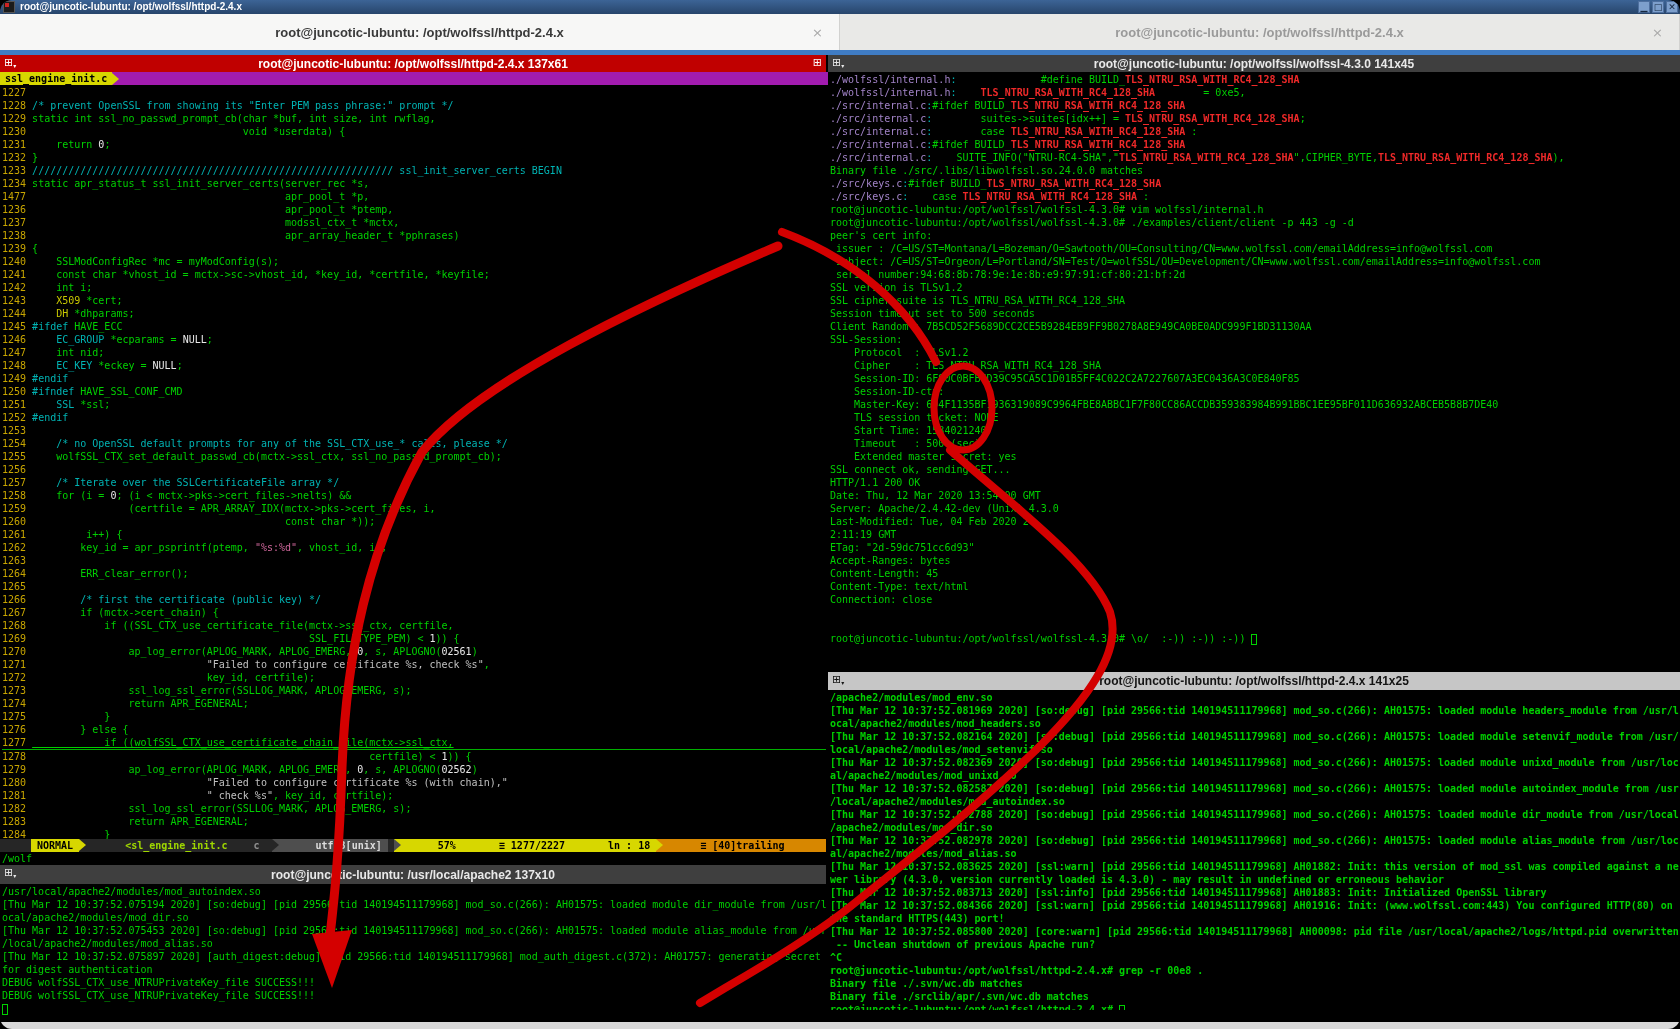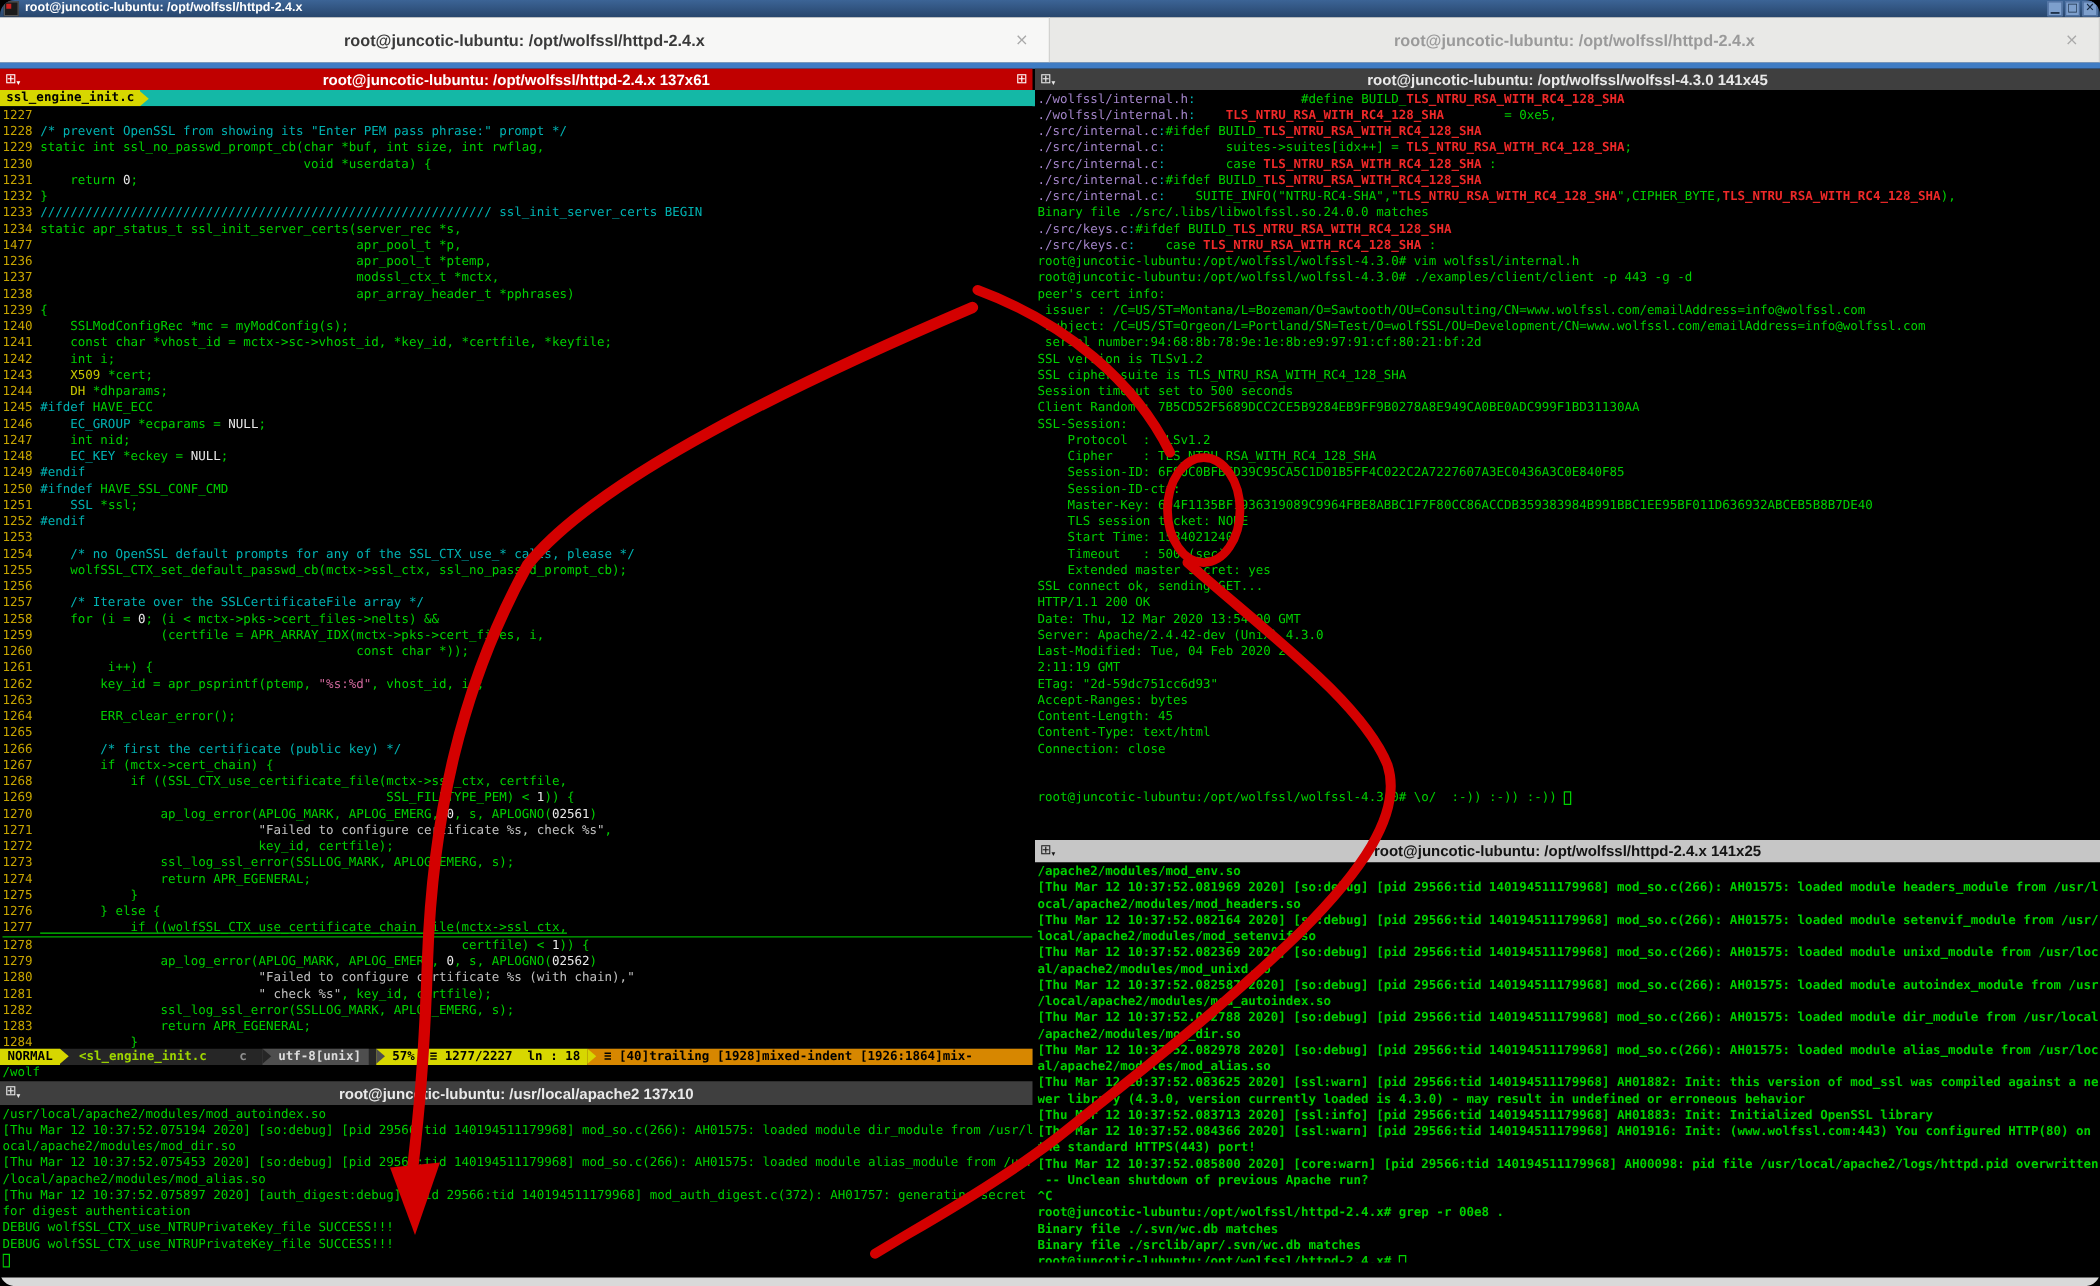--- a/index.html
+++ b/index.html
@@ -36,28 +36,28 @@
   .term{position:absolute;background:#000;overflow:hidden;font:10px/13px "DejaVu Sans Mono",monospace;
     color:#00d000;padding:1px 0 0 2px;box-sizing:border-box;}
   .tl{height:13px;white-space:pre;overflow:hidden;}
   .g{color:#00d000}.r{color:#ef2929;font-weight:bold}.m{color:#a384c9}.c{color:#00b3b3}
   .y{color:#c7a500}.t{color:#c8c800}.w{color:#e8e8e8}.s{color:#c0c0c0}.k{color:#cc6699}
   .ul{border-bottom:1px solid #00b000;}
   .ul span{text-decoration:underline;}
   .ul span.y{text-decoration:none;}
   .cur{display:inline-block;width:6px;height:11px;border:1px solid #00d000;box-sizing:border-box;vertical-align:middle;}
   
-  .vtabline{position:absolute;left:0;top:72px;width:930px;height:13px;background:#14b8a6;display:flex;align-items:center;}
+  .vtabline{position:absolute;left:0;top:72px;width:930px;height:13px;background:#a21caf;display:flex;align-items:center;}
   .chip{background:#d7d700;color:#000;font:bold 10px/13px "DejaVu Sans Mono",monospace;padding:0 5px;}
   .tri{width:0;height:0;border-top:6.5px solid transparent;border-bottom:6.5px solid transparent;border-left:7px solid #d7d700;}
   .triL{width:0;height:0;border-top:6.5px solid transparent;border-bottom:6.5px solid transparent;border-right:7px solid #8f8f8f;margin-left:auto;}
   .bufbox{background:#8f8f8f;color:#fff;font:bold 10px/13px "DejaVu Sans Mono",monospace;padding:0 6px;}
   .vstatus{position:absolute;left:0;top:839px;width:826px;height:13px;background:#262626;display:flex;align-items:stretch;
     font:bold 10px/13px "DejaVu Sans Mono",monospace;}
-  .seg{padding:0 6px;}
+  .seg{padding:0 6px;margin-left:31px;}
   .sMode{background:#d7d700;color:#000;}
   .sFile{color:#9fd700;padding-left:8px;}
   .sFt{color:#8f8f8f;margin-left:14px;}
   .wrap{display:flex;align-items:stretch;}
   .encwrap{background:#4e4e4e;color:#dcdcdc;margin-left:6px;}
   .ywrap{background:#d7d700;color:#000;margin-left:6px;}
   .owrap{background:#d78700;color:#000;flex:1;}
   .vcmd{position:absolute;left:0;top:852px;width:826px;height:28px;color:#00d000;font:10px/13px "DejaVu Sans Mono",monospace;padding-left:2px;box-sizing:border-box;}
   .overlay{position:absolute;left:0;top:0;z-index:50;pointer-events:none;}
 </style>

